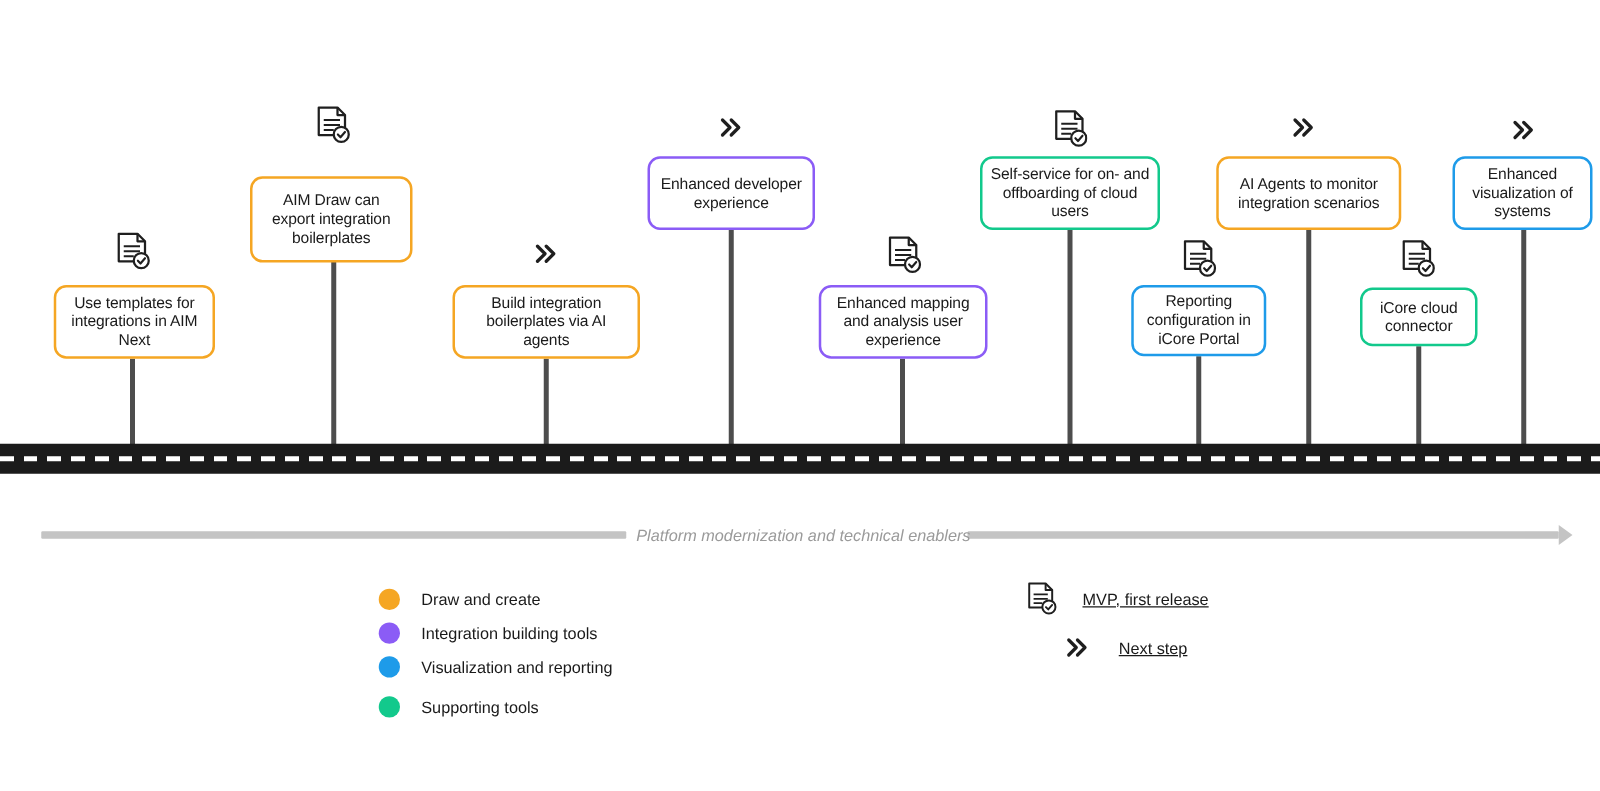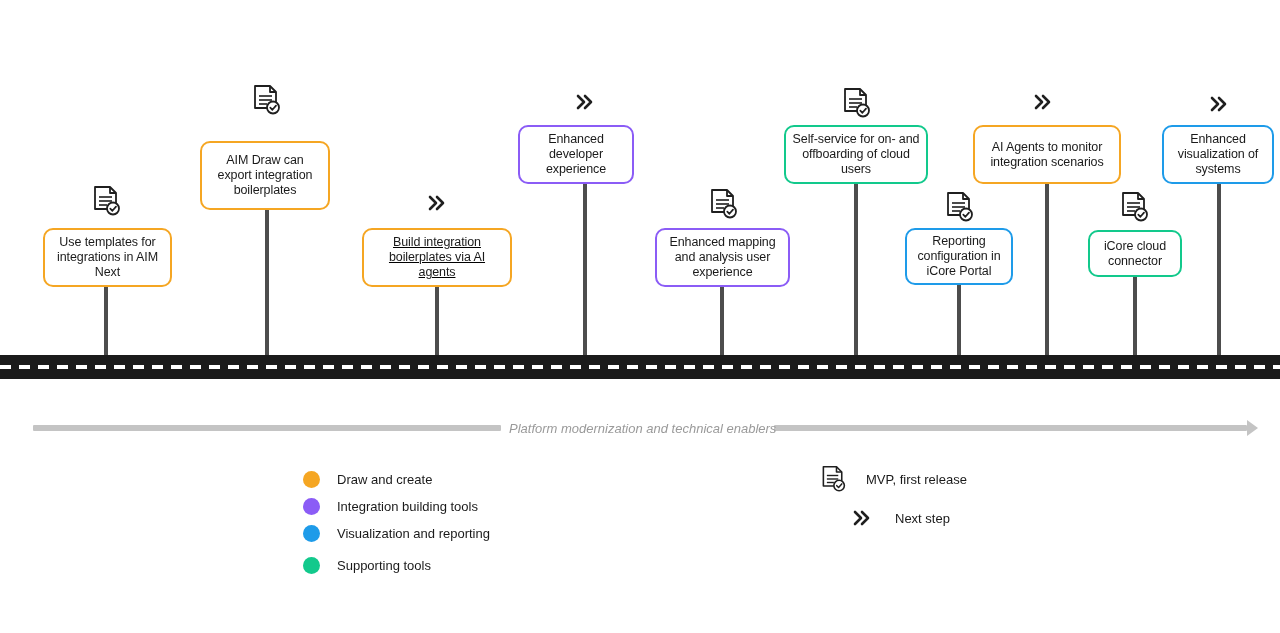--- a/index.html
+++ b/index.html
@@ -130,20 +130,21 @@
     flex: 0 0 auto;
     display: flex;
     align-items: center;
     justify-content: center;
   }
   .legend-text-ic {
     margin-left: 20px;
     font-size: 13px;
     color: #1a1a1a;
     white-space: nowrap;
+    text-decoration: underline;
   }
 </style>
 </head>
 <body>
 
 <div id="stage">
 
   <div id="poles-layer">
       <div class="pole" style="left: 104px; top: 287px; height: 71px; background: rgb(77, 77, 77);"></div>
       <div class="pole" style="left: 265px; top: 184px; height: 174px; background: rgb(77, 77, 77);"></div>
@@ -254,24 +255,24 @@
       </div>
     </div>
 
   <div id="cards-layer">
       <div class="card" style="left: 43px; top: 228px; width: 129px; height: 59px; border-color: rgb(245, 166, 35);">
         <div class="card-label">Use templates for integrations in AIM Next</div>
       </div>
       <div class="card" style="left: 200px; top: 141px; width: 130px; height: 69px; border-color: rgb(245, 166, 35);">
         <div class="card-label">AIM Draw can export integration boilerplates</div>
       </div>
-      <div class="card" style="left: 362px; top: 228px; width: 150px; height: 59px; border-color: rgb(245, 166, 35); text-decoration: underline;">
+      <div class="card" style="left: 362px; top: 228px; width: 150px; height: 59px; border-color: rgb(245, 166, 35);">
         <div class="card-label">Build integration boilerplates via AI agents</div>
       </div>
-      <div class="card" style="left: 518px; top: 125px; width: 116px; height: 59px; border-color: rgb(139, 92, 246);">
+      <div class="card" style="left: 518px; top: 125px; width: 134px; height: 59px; border-color: rgb(139, 92, 246);">
         <div class="card-label">Enhanced developer experience</div>
       </div>
       <div class="card" style="left: 655px; top: 228px; width: 135px; height: 59px; border-color: rgb(139, 92, 246);">
         <div class="card-label">Enhanced mapping and analysis user experience</div>
       </div>
       <div class="card" style="left: 784px; top: 125px; width: 144px; height: 59px; border-color: rgb(18, 201, 140);">
         <div class="card-label">Self-service for on- and offboarding of cloud users</div>
       </div>
       <div class="card" style="left: 905px; top: 228px; width: 108px; height: 57px; border-color: rgb(30, 155, 233);">
         <div class="card-label">Reporting configuration in iCore Portal</div>

